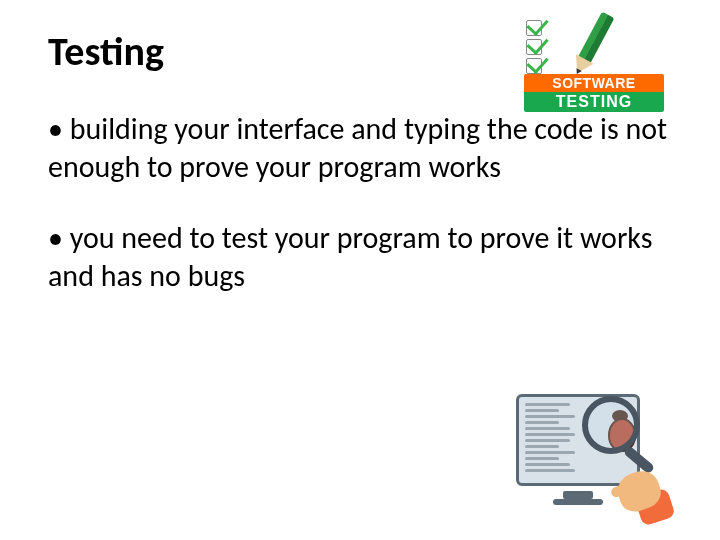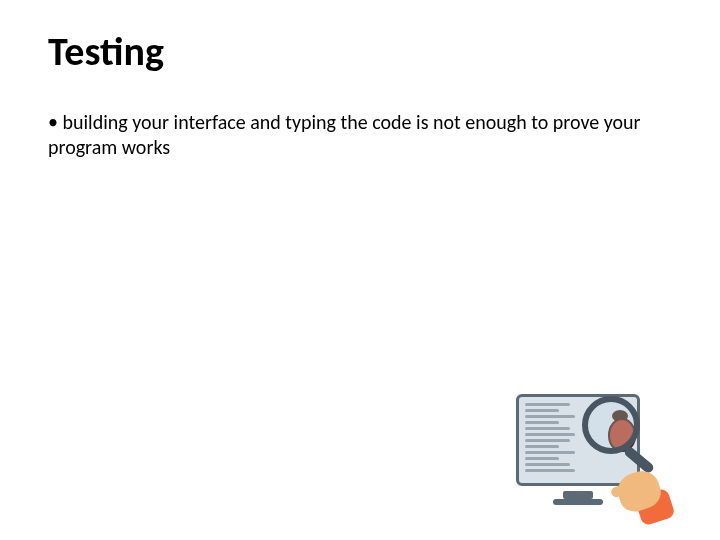--- a/index.html
+++ b/index.html
@@ -19,21 +19,21 @@
     box-sizing: border-box;
     padding: 22px 48px 0 48px;
   }
   .title {
     font-size: 40px;
     font-weight: 700;
     margin: 8px 0 36px 0;
     line-height: 1.1;
   }
   .bullets {
-    font-size: 20px;
+    font-size: 30px;
     line-height: 1.25;
   }
   .bullet {
     margin-bottom: 34px;
   }
   .bullet .dot {
     display: inline;
   }
   
   .sw-testing {
@@ -268,28 +268,49 @@
     background: #f26b3a;
     border-radius: 8px;
     transform: rotate(-18deg);
   }
 </style>
 </head>
 <body>
 
 <div class="slide">
 
+  <div class="sw-testing">
+    <div class="checks">
+      <div class="checkbox"></div>
+      <div class="checkbox"></div>
+      <div class="checkbox"></div>
+      <div class="checkbox"></div>
+    </div>
+    <div class="pencil">
+      <div class="shaft"></div>
+      <div class="tip"></div>
+      <div class="lead"></div>
+    </div>
+    <div class="label-box">
+      <span class="label-top">SOFTWARE</span>
+      <span class="label-bot">TESTING</span>
+    </div>
+  </div>
 
   <h1 class="title">Testing</h1>
 
   <div class="bullets">
     <div class="bullet">
       <span class="dot">•</span>
       <span>building your interface and typing the code is not enough to prove your program works</span>
     </div>
+    <div class="bullet">
+      <span class="dot">•</span>
+      <span>you need to test your program to prove it works and has no bugs</span>
+    </div>
   </div>
 
   <div class="bug-illus">
     <div class="monitor">
       <div class="code">
         <div></div>
           <div></div>
           <div></div>
           <div></div>
           <div></div>

